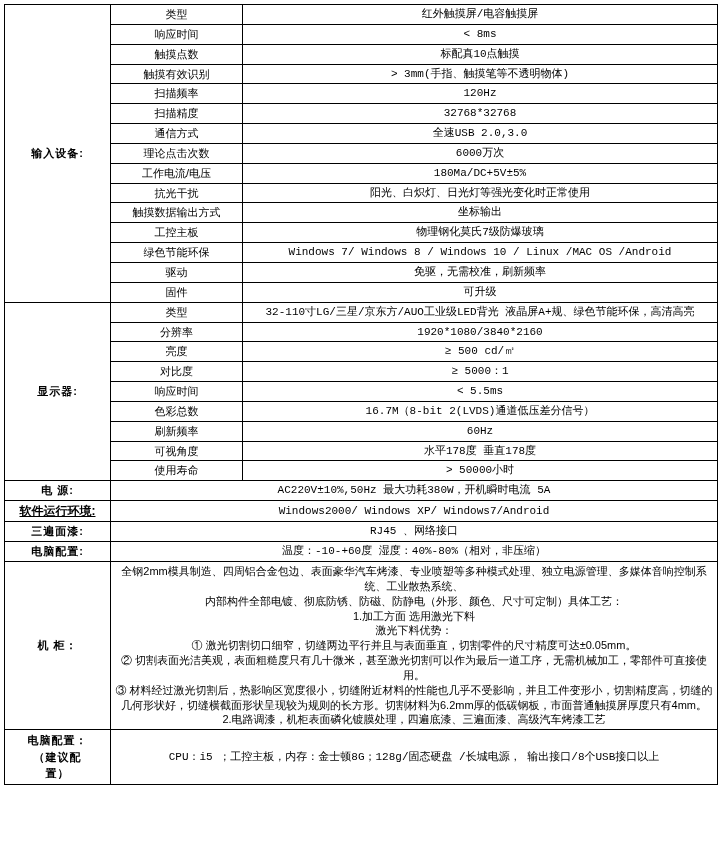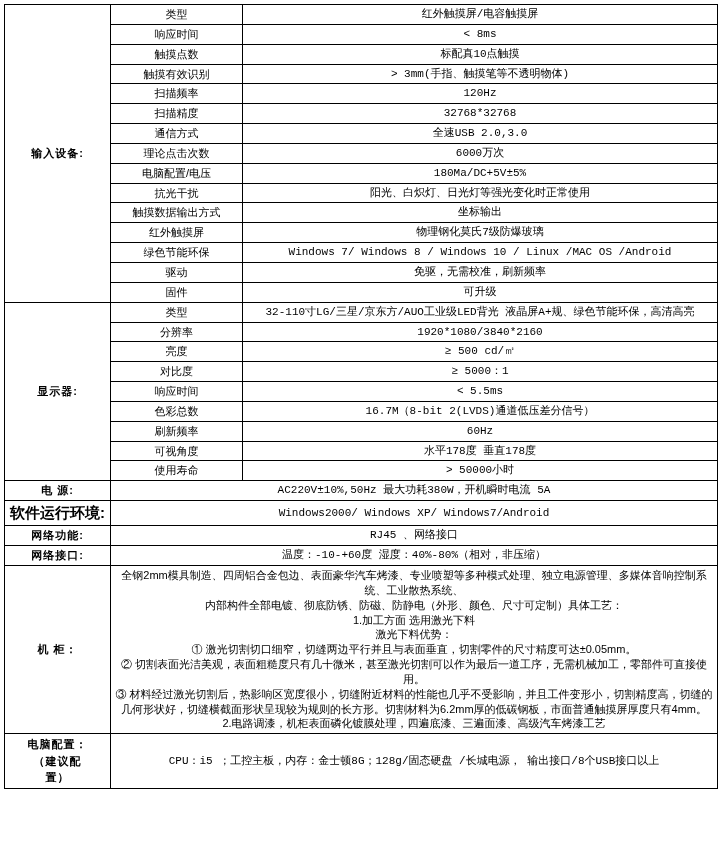--- a/index.html
+++ b/index.html
@@ -95,33 +95,33 @@
       </tr>
       <tr>
         <td class="label">通信方式</td>
         <td class="value">全速USB 2.0,3.0</td>
       </tr>
       <tr>
         <td class="label">理论点击次数</td>
         <td class="value">6000万次</td>
       </tr>
       <tr>
-        <td class="label">电脑配置/电压</td>
+        <td class="label">工作电流/电压</td>
         <td class="value">180Ma/DC+5V±5%</td>
       </tr>
       <tr>
         <td class="label">抗光干扰</td>
         <td class="value">阳光、白炽灯、日光灯等强光变化时正常使用</td>
       </tr>
       <tr>
         <td class="label">触摸数据输出方式</td>
         <td class="value">坐标输出</td>
       </tr>
       <tr>
-        <td class="label">红外触摸屏</td>
+        <td class="label">工控主板</td>
         <td class="value">物理钢化莫氏7级防爆玻璃</td>
       </tr>
       <tr>
         <td class="label">绿色节能环保</td>
         <td class="value">Windows 7/ Windows 8 / Windows 10 / Linux /MAC OS /Android</td>
       </tr>
       <tr>
         <td class="label">驱动</td>
         <td class="value">免驱，无需校准，刷新频率</td>
       </tr>
@@ -167,31 +167,31 @@
         <td class="label">使用寿命</td>
         <td class="value">&gt; 50000小时</td>
       </tr>
 
       <tr>
         <td class="cat">电  源:</td>
         <td class="value" colspan="2">AC220V±10%,50Hz 最大功耗380W，开机瞬时电流 5A</td>
       </tr>
 
       <tr>
-        <td class="cat" style="font-size:15px;letter-spacing:0;">软件运行环境:</td>
+        <td class="cat" style="font-size:12px;letter-spacing:0;text-decoration:underline;">软件运行环境:</td>
         <td class="value" colspan="2">Windows2000/ Windows XP/ Windows7/Android</td>
       </tr>
 
       <tr>
-        <td class="cat">网络功能:</td>
+        <td class="cat">三遍面漆:</td>
         <td class="value" colspan="2">RJ45 、网络接口</td>
       </tr>
 
       <tr>
-        <td class="cat">网络接口:</td>
+        <td class="cat">电脑配置:</td>
         <td class="value" colspan="2">温度：-10-+60度 湿度：40%-80%（相对，非压缩）</td>
       </tr>
 
       <tr>
         <td class="cat">机  柜：</td>
         <td class="value-left" colspan="2">
           <div class="cab-block">
             <p>全钢2mm模具制造、四周铝合金包边、表面豪华汽车烤漆、专业喷塑等多种模式处理、独立电源管理、多媒体音响控制系统、工业散热系统、</p>
             <p>内部构件全部电镀、彻底防锈、防磁、防静电（外形、颜色、尺寸可定制）具体工艺：</p>
             <p>1.加工方面 选用激光下料</p>

